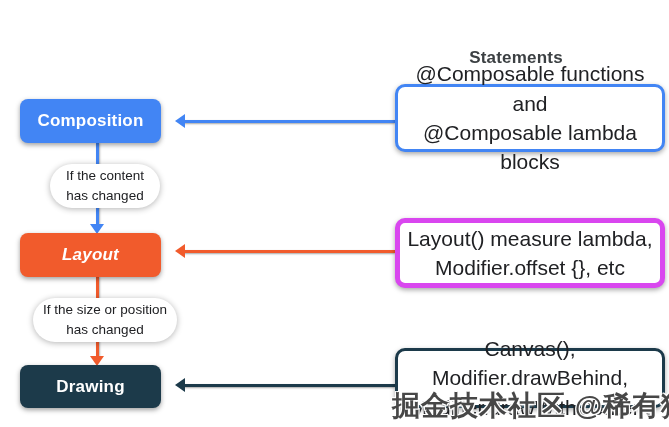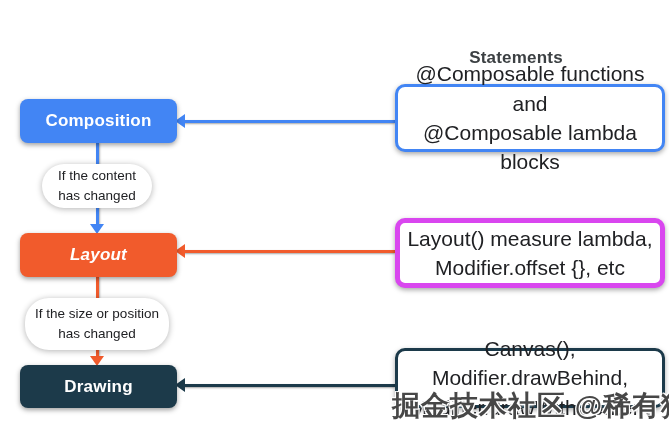--- a/index.html
+++ b/index.html
@@ -8,21 +8,21 @@
     font-family:"Liberation Sans",sans-serif;
   }
   .col-header{
     position:absolute;top:16px;font-size:17px;font-weight:700;color:#3c4043;
     text-align:center;letter-spacing:.2px;
   }
   .col-header.left{left:20px;width:157px;}
   .col-header.right{left:381px;width:270px;margin-top:32px;}
 
   .phase-box{
-    position:absolute;left:20px;width:157px;border-radius:8px;
+    position:absolute;left:20px;width:141px;border-radius:8px;
     display:flex;align-items:center;justify-content:center;
     color:#ffffff;font-weight:700;font-size:17px;letter-spacing:.2px;
     box-shadow:0 2px 5px rgba(0,0,0,0.38);z-index:2;
   }
   .phase-composition{top:99px;height:44px;background:#4285F4;}
   .phase-layout{top:233px;height:44px;background:#F15B2C;font-style:italic;}
   .phase-drawing{top:365px;height:43px;background:#1C3A4A;}
 
   .stmt-box{
     position:absolute;left:395px;width:270px;background:#ffffff;border-radius:10px;
@@ -31,24 +31,24 @@
     box-shadow:0 2px 5px rgba(0,0,0,0.35);box-sizing:border-box;z-index:2;
   }
   .stmt-composition{top:84px;height:68px;border:3px solid #4285F4;}
   .stmt-layout{top:218px;height:70px;border:5px solid #d946ef;}
   .stmt-drawing{top:348px;height:60px;border:3px solid #1C3A4A;}
 
   .pill{
     position:absolute;background:#ffffff;border-radius:24px;
     display:flex;align-items:center;justify-content:center;text-align:center;
     font-size:13.5px;color:#202124;line-height:1.45;white-space:pre-line;
-    box-shadow:0 1px 6px rgba(0,0,0,0.3);z-index:4;
+    box-shadow:0 1px 6px rgba(0,0,0,0.3);z-index:4;margin-left:8px;
   }
   .pill-1{left:42px;top:164px;width:110px;height:44px;}
-  .pill-2{left:25px;top:298px;width:144px;height:52px;}
+  .pill-2{left:25px;top:298px;width:144px;height:44px;}
 
   .hline{position:absolute;height:3px;z-index:1;box-shadow:0 1px 2px rgba(0,0,0,0.35);}
   .hline-1{left:184px;top:120px;width:211px;background:#4285F4;}
   .hline-2{left:184px;top:250px;width:211px;background:#F15B2C;}
   .hline-3{left:184px;top:384px;width:211px;background:#1C3A4A;}
   .arrow-left{position:absolute;width:0;height:0;z-index:1;
     border-top:7px solid transparent;border-bottom:7px solid transparent;}
   .arrow-left-1{left:175px;top:114px;border-right:10px solid #4285F4;}
   .arrow-left-2{left:175px;top:244px;border-right:10px solid #F15B2C;}
   .arrow-left-3{left:175px;top:378px;border-right:10px solid #1C3A4A;}

